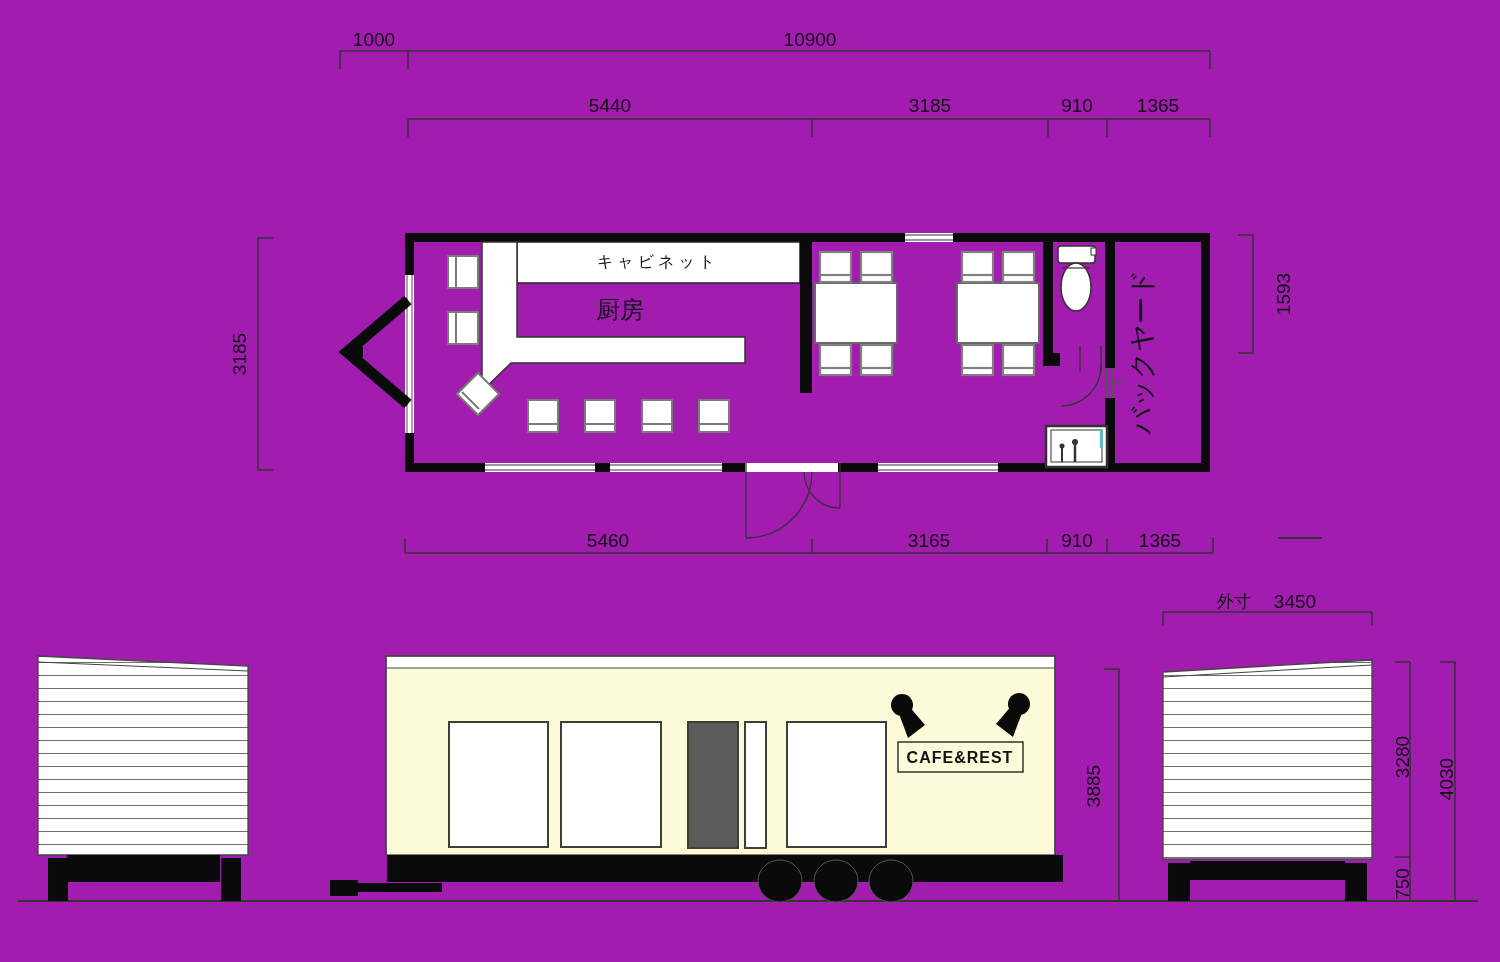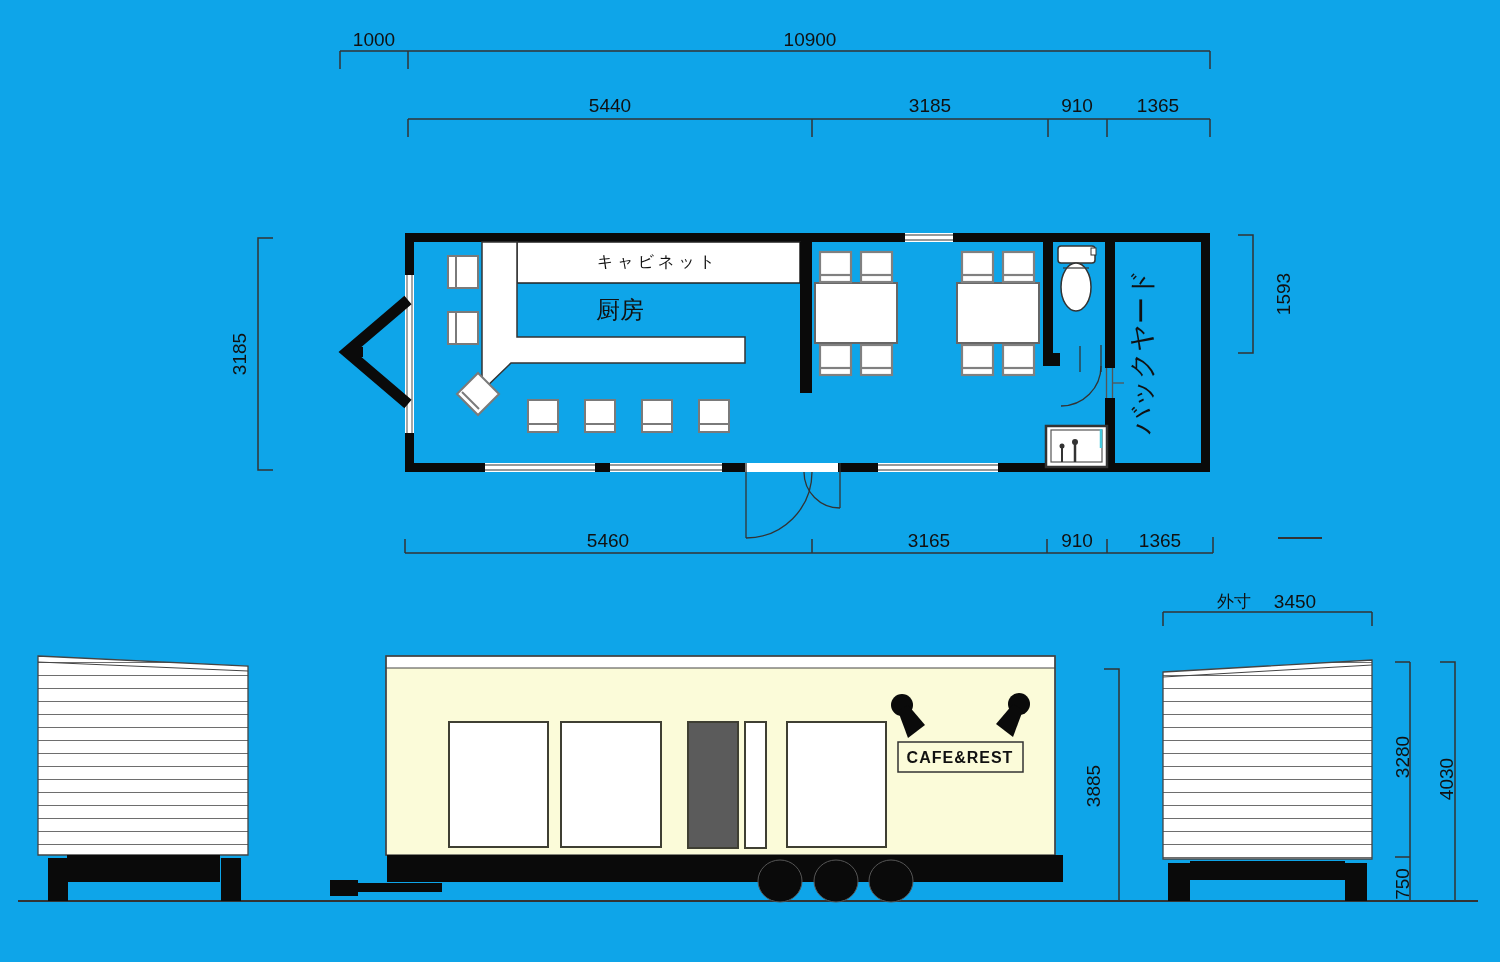--- a/index.html
+++ b/index.html
@@ -1,17 +1,17 @@
 <!DOCTYPE html>
 <html><head>
 <meta charset="utf-8">
 <style>
   html,body{margin:0;padding:0;background:#ffffff;}
   body{font-family:"Liberation Sans", sans-serif;}
-  .stage{position:relative;width:1500px;height:962px;background:#0ea5e9;overflow:hidden;}
+  .stage{position:relative;width:1500px;height:962px;background:#a21caf;overflow:hidden;}
   svg{display:block;}
   text{fill:#111;}
   .dimtxt{font-size:19px;}
   .dimtxt-sm{font-size:17px;}
 </style>
 </head>
 <body>
 
 <div class="stage">
 <svg width="1500" height="962" viewBox="0 0 1500 962">

